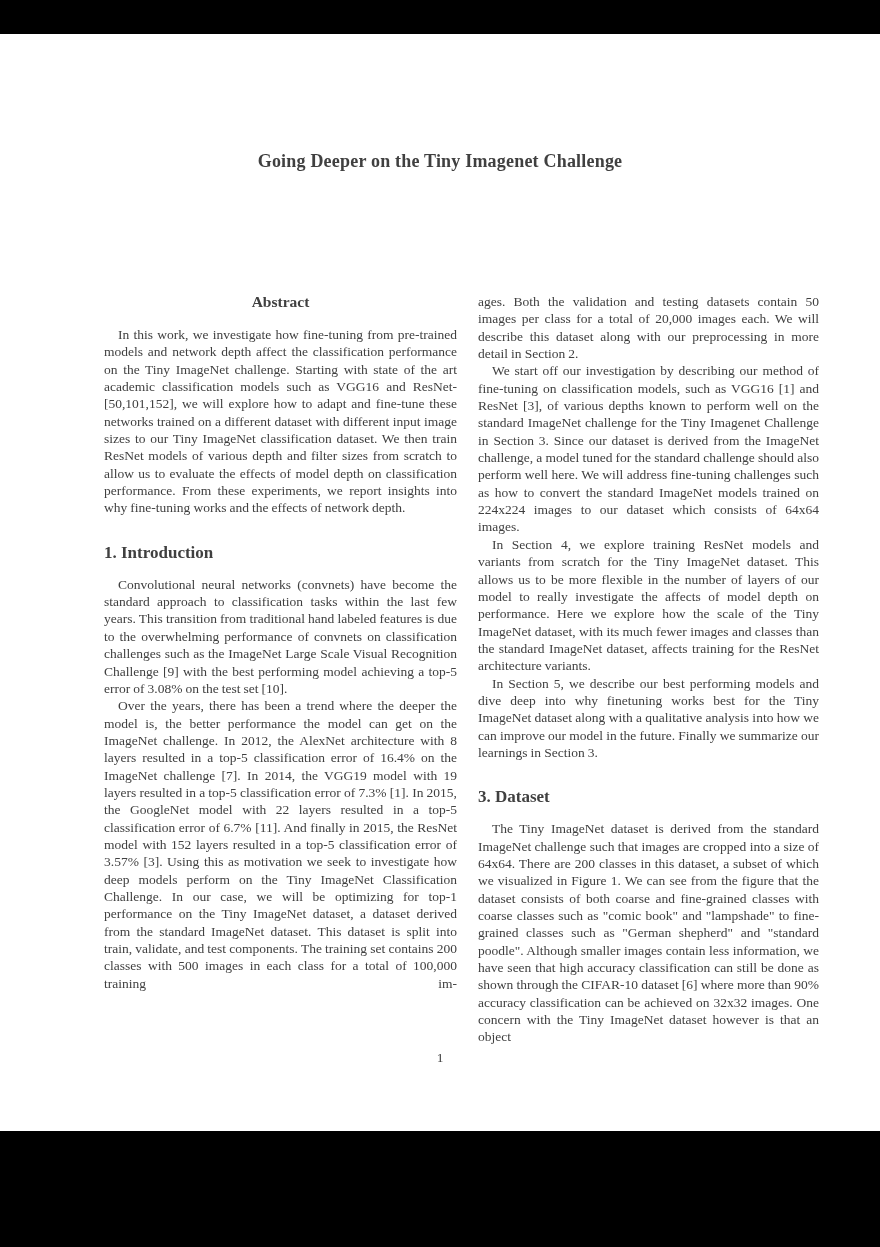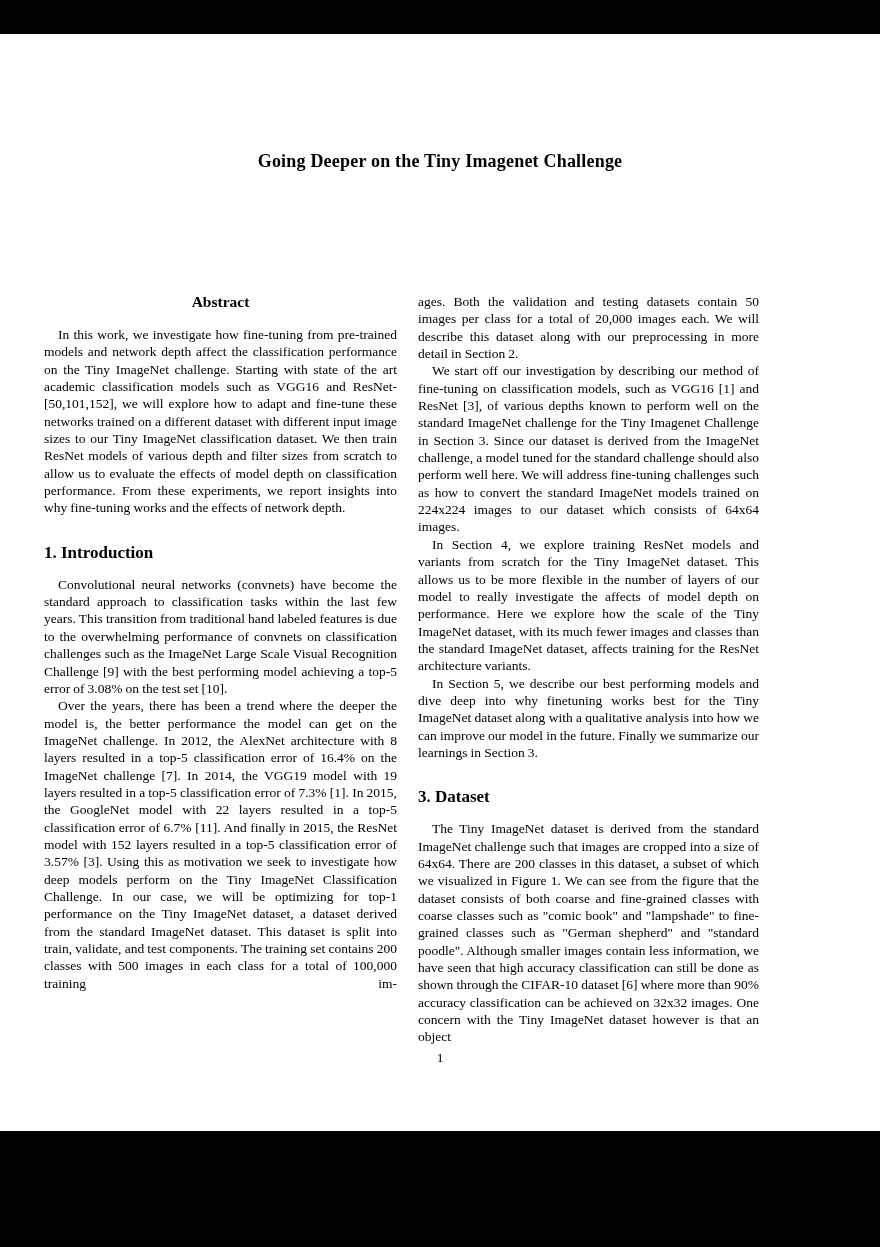--- a/index.html
+++ b/index.html
@@ -12,34 +12,34 @@
     font-family: "Liberation Serif", serif;
     overflow: hidden;
   }
   .page {
     position: absolute;
     top: 34px;
     left: 0;
     width: 880px;
     height: 1097px;
     background: #ffffff;
-    color: #000000;
+    color: #404040;
   }
   .title {
     font-size: 18px;
     font-weight: bold;
     text-align: center;
     margin: 0;
     padding-top: 117px;
     letter-spacing: 0.2px;
   }
   .columns {
     display: flex;
     gap: 21px;
-    padding: 0 93px 0 44px;
+    padding: 0 93px 0 104px;
     margin-top: 121px;
   }
   .col-left { width: 353px; flex: 0 0 353px; }
   .col-right { width: 341px; flex: 0 0 341px; }
   .abs-head {
     font-size: 15.5px;
     font-weight: bold;
     text-align: center;
     margin: 0 0 15px 0;
   }

